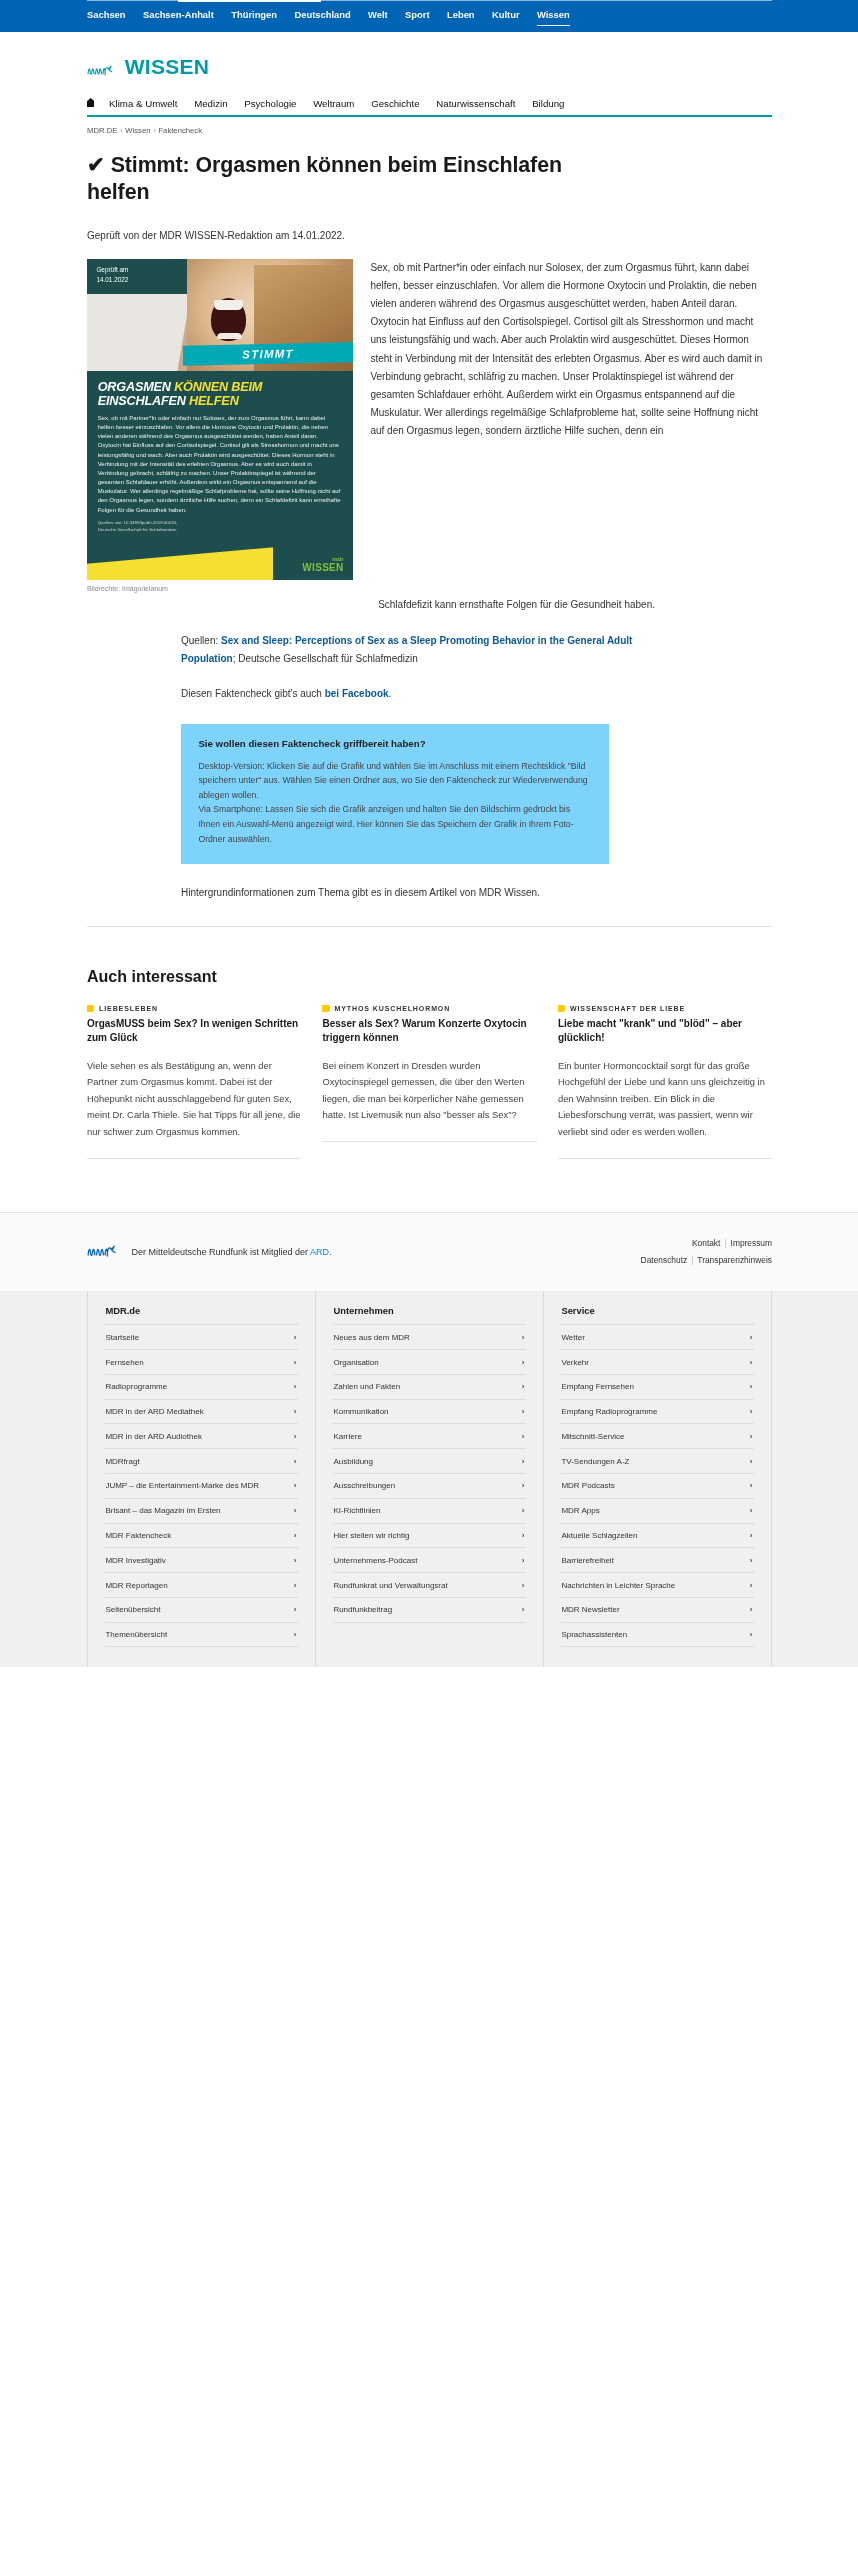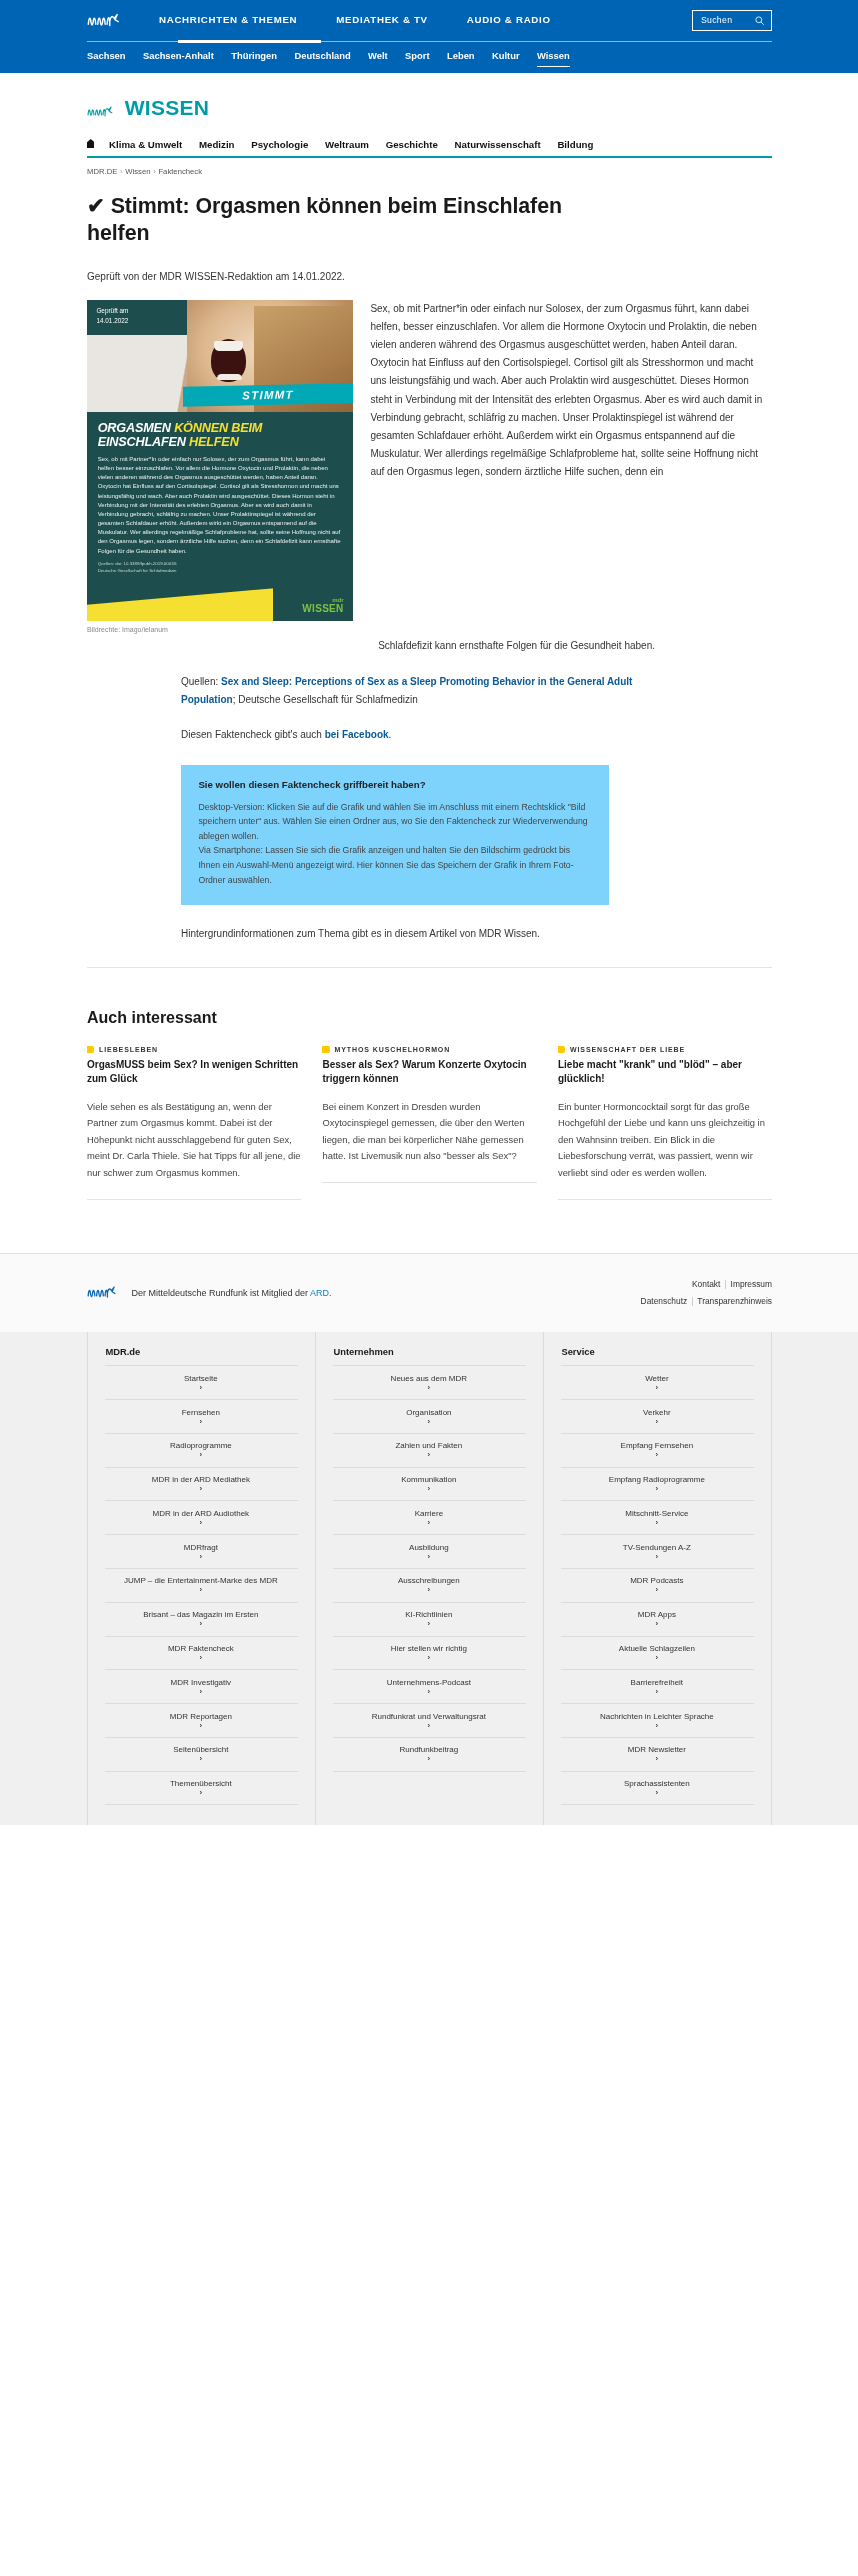--- a/index.html
+++ b/index.html
@@ -41,21 +41,21 @@
 
   
   .brandwrap { width: 685px; margin: 0 auto; padding-top: 24px; }
   .brand { display: flex; align-items: flex-end; gap: 6.7px; }
   .mdr-logo-teal { width: 31px; height: 13.4px; }
   .brand-word { color: #009ca6; font-size: 21px; font-weight: bold; letter-spacing: 0.3px; line-height: 1; }
 
   .sectionnav { width: 685px; margin: 0 auto; margin-top: 20px; border-bottom: 2.7px solid #009ca6; }
   .sectionnav ul { list-style: none; display: flex; align-items: center; gap: 0; padding-bottom: 5.3px; }
   .sectionnav li a {
-    color: #111; text-decoration: none; font-size: 9.7px; font-weight: bold; margin-right: 16.7px;
+    color: #111; text-decoration: none; font-size: 9.7px; font-weight: normal; margin-right: 16.7px;
     white-space: nowrap;
   }
   .home-icon { width: 7.4px; height: 9.4px; display: inline-block; margin-right: 14.7px; }
 
   .breadcrumb { width: 685px; margin: 9.4px auto 0; font-size: 7.7px; color: #555; }
   .breadcrumb a { color: #555; text-decoration: none; }
   .breadcrumb .sep { color: #999; margin: 0 2.7px; }
 
   
   .article { width: 685px; margin: 0 auto; padding-top: 17.4px; }
@@ -116,54 +116,32 @@
 
   .footer-cols { background: #f0f0f0; }
   .footer-cols-inner { width: 685px; margin: 0 auto; display: flex; }
   .fcol { flex: 1 1 0; padding: 14.7px 17.4px 20px 17.4px; border-right: 0.7px solid #dcdcdc; }
   .fcol:first-child { border-left: 0.7px solid #dcdcdc; }
   .fcol h4 { font-size: 9.4px; font-weight: bold; color: #1a1a1a; padding-bottom: 8px; border-bottom: 0.7px solid #dcdcdc; }
   .fcol ul { list-style: none; }
   .fcol li { border-bottom: 0.7px solid #dcdcdc; }
   .fcol li a {
     display: flex; align-items: center; justify-content: space-between;
-    color: #333; text-decoration: none; font-size: 8px; padding: 7.4px 1.3px 7.4px 0; flex-direction: column;
+    color: #333; text-decoration: none; font-size: 8px; padding: 7.4px 1.3px 7.4px 0;
   }
   .fcol li a .chev { color: #444; font-size: 8px; font-weight: bold; }
   .footer-bottom { background: #ffffff; height: 415px; }
 </style>
 </head>
 <body>
 
 <div class="page">
 
   <div class="topbar">
     <div class="topbar-inner">
-      <div class="topbar-row1">
-        <span class="mdr-logo-white">
-          <svg viewBox="0 0 120 44" width="39" height="14.7" aria-hidden="true">
-            <path d="M4 34 C6 12, 10 10, 12 26 C14 40, 17 40, 19 26 C21 10, 25 12, 27 34
-                     M33 34 C35 12, 39 10, 41 26 C43 40, 46 40, 48 26 C50 10, 54 12, 56 34
-                     M62 34 C64 10, 68 9, 70 25 L70 38
-                     M70 25 C72 10, 78 6, 84 16 L93 4 L86 20 L96 26" fill="none" stroke="#ffffff" stroke-width="4.5" stroke-linecap="round" stroke-linejoin="round"></path>
-          </svg>
-        </span>
-        <nav class="mainnav">
-          <a href="#" class="active">NACHRICHTEN &amp; THEMEN</a>
-          <a href="#">MEDIATHEK &amp; TV</a>
-          <a href="#">AUDIO &amp; RADIO</a>
-        </nav>
-        <div class="searchbox">
-          <span>Suchen</span>
-          <svg width="9.4" height="9.4" viewBox="0 0 16 16">
-            <circle cx="6.5" cy="6.5" r="5" fill="none" stroke="#fff" stroke-width="1.4"></circle>
-            <line x1="10.3" y1="10.3" x2="15" y2="15" stroke="#fff" stroke-width="1.4"></line>
-          </svg>
-        </div>
-      </div>
       <div class="topbar-rule">
           <span class="seg"></span>
         </div>
       <div class="topbar-row2">
         <a href="#">Sachsen</a>
         <a href="#">Sachsen-Anhalt</a>
         <a href="#">Thüringen</a>
         <a href="#">Deutschland</a>
         <a href="#">Welt</a>
         <a href="#">Sport</a>

